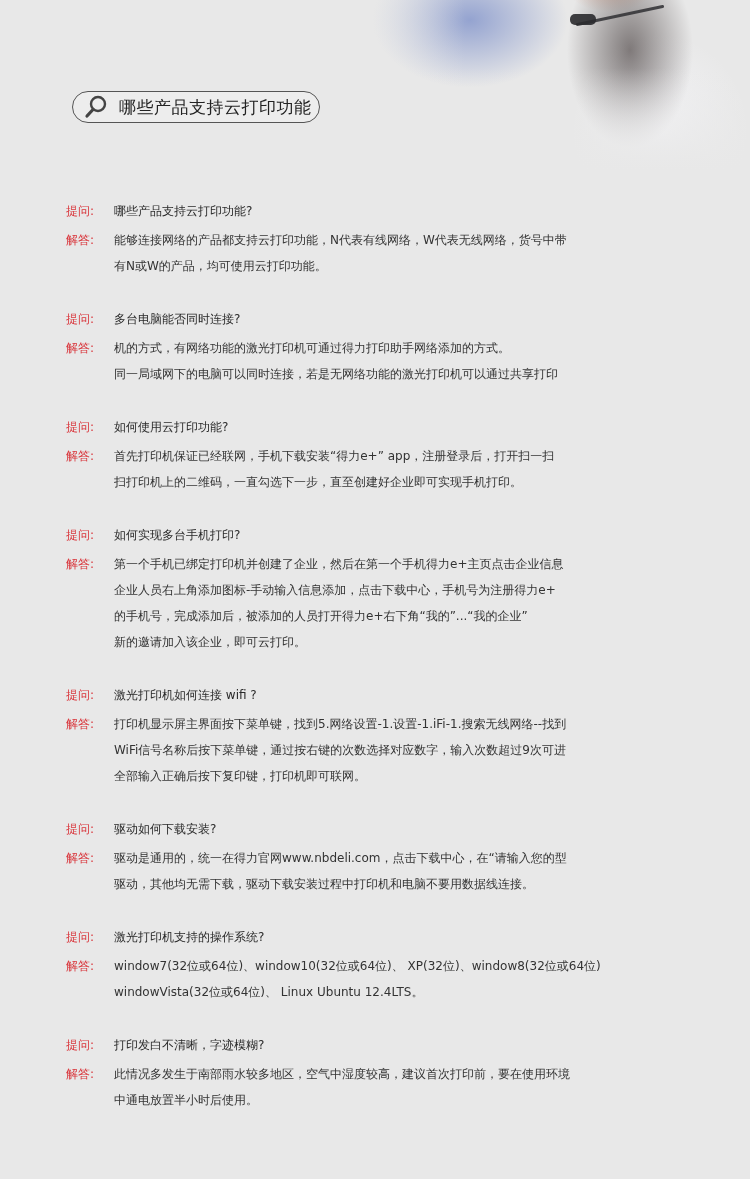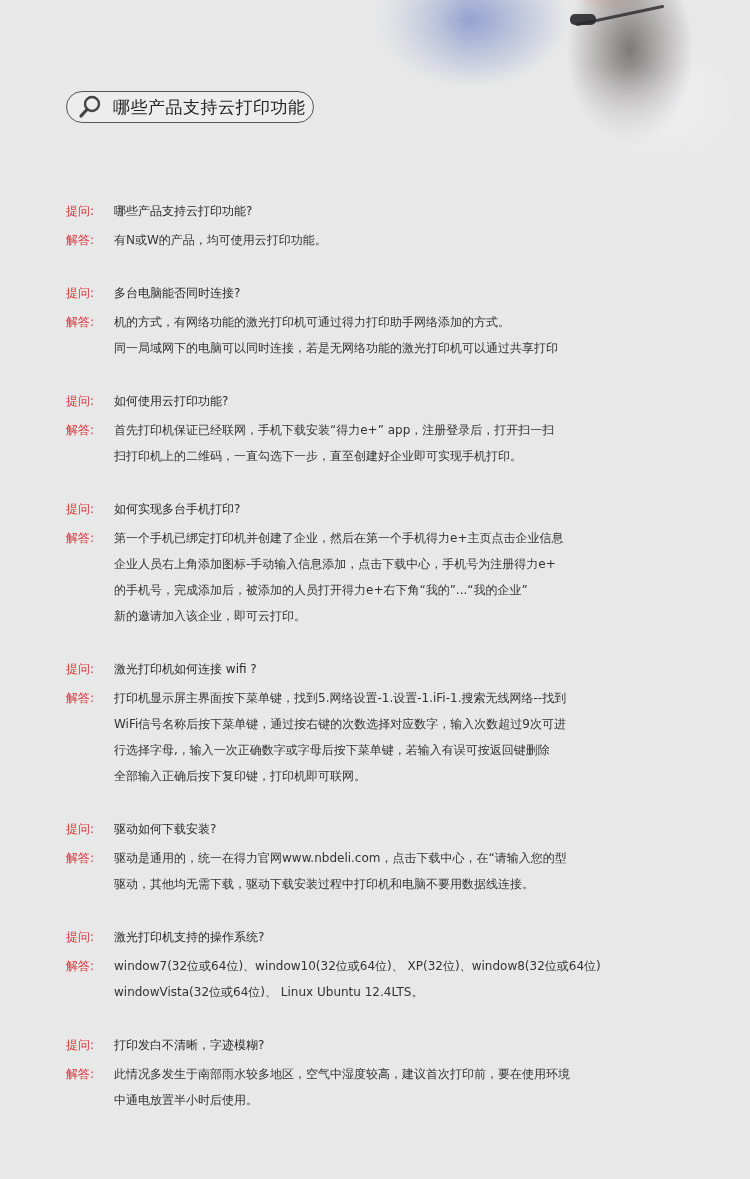--- a/index.html
+++ b/index.html
@@ -30,21 +30,21 @@
   }
   .mic-arm {
     position: absolute; left: 575px; top: 14px; width: 90px; height: 3px;
     background: #2f2f33; transform: rotate(-12deg); border-radius: 2px; opacity: 0.85;
   }
   .mic-head {
     position: absolute; left: 570px; top: 14px; width: 26px; height: 11px;
     background: #2a2a2e; border-radius: 5px; opacity: 0.9;
   }
   .title-badge {
-    position: absolute; left: 66px; top: 91px; width: 248px; height: 32px;
+    position: absolute; left: 72px; top: 91px; width: 248px; height: 32px;
     border: 1.5px solid #555; border-radius: 16px;
     display: flex; align-items: center; padding-left: 10px;
     background: rgba(240,240,240,0.6);
   }
   .title-badge svg { width: 26px; height: 26px; flex: none; }
   .title-text { margin-left: 10px; font-size: 17px; color: #222; letter-spacing: 0.5px; }
 
   .faq { position: absolute; left: 66px; top: 198px; width: 640px; }
   .qa { margin-bottom: 27px; }
   .row { display: flex; font-size: 12px; line-height: 26px; }
@@ -74,20 +74,21 @@
 <div class="faq">
 
   <div class="qa">
     <div class="row q">
         <span class="label">提问:</span>
         <span class="text">哪些产品支持云打印功能?</span>
       </div>
     <div class="row a">
         <span class="label">解答:</span>
         <div class="text">
+          <div>能够连接网络的产品都支持云打印功能，N代表有线网络，W代表无线网络，货号中带</div>
           <div>有N或W的产品，均可使用云打印功能。</div>
         </div>
       </div>
   </div>
 
   <div class="qa">
     <div class="row q">
         <span class="label">提问:</span>
         <span class="text">多台电脑能否同时连接?</span>
       </div>
@@ -133,21 +134,20 @@
   <div class="qa">
     <div class="row q">
         <span class="label">提问:</span>
         <span class="text">激光打印机如何连接 wifi ?</span>
       </div>
     <div class="row a">
         <span class="label">解答:</span>
         <div class="text">
           <div>打印机显示屏主界面按下菜单键，找到5.网络设置-1.设置-1.iFi-1.搜索无线网络--找到</div>
           <div>WiFi信号名称后按下菜单键，通过按右键的次数选择对应数字，输入次数超过9次可进</div>
-          <div>行选择字母,，输入一次正确数字或字母后按下菜单键，若输入有误可按返回键删除</div>
           <div>全部输入正确后按下复印键，打印机即可联网。</div>
         </div>
       </div>
   </div>
 
   <div class="qa">
     <div class="row q">
         <span class="label">提问:</span>
         <span class="text">驱动如何下载安装?</span>
       </div>

